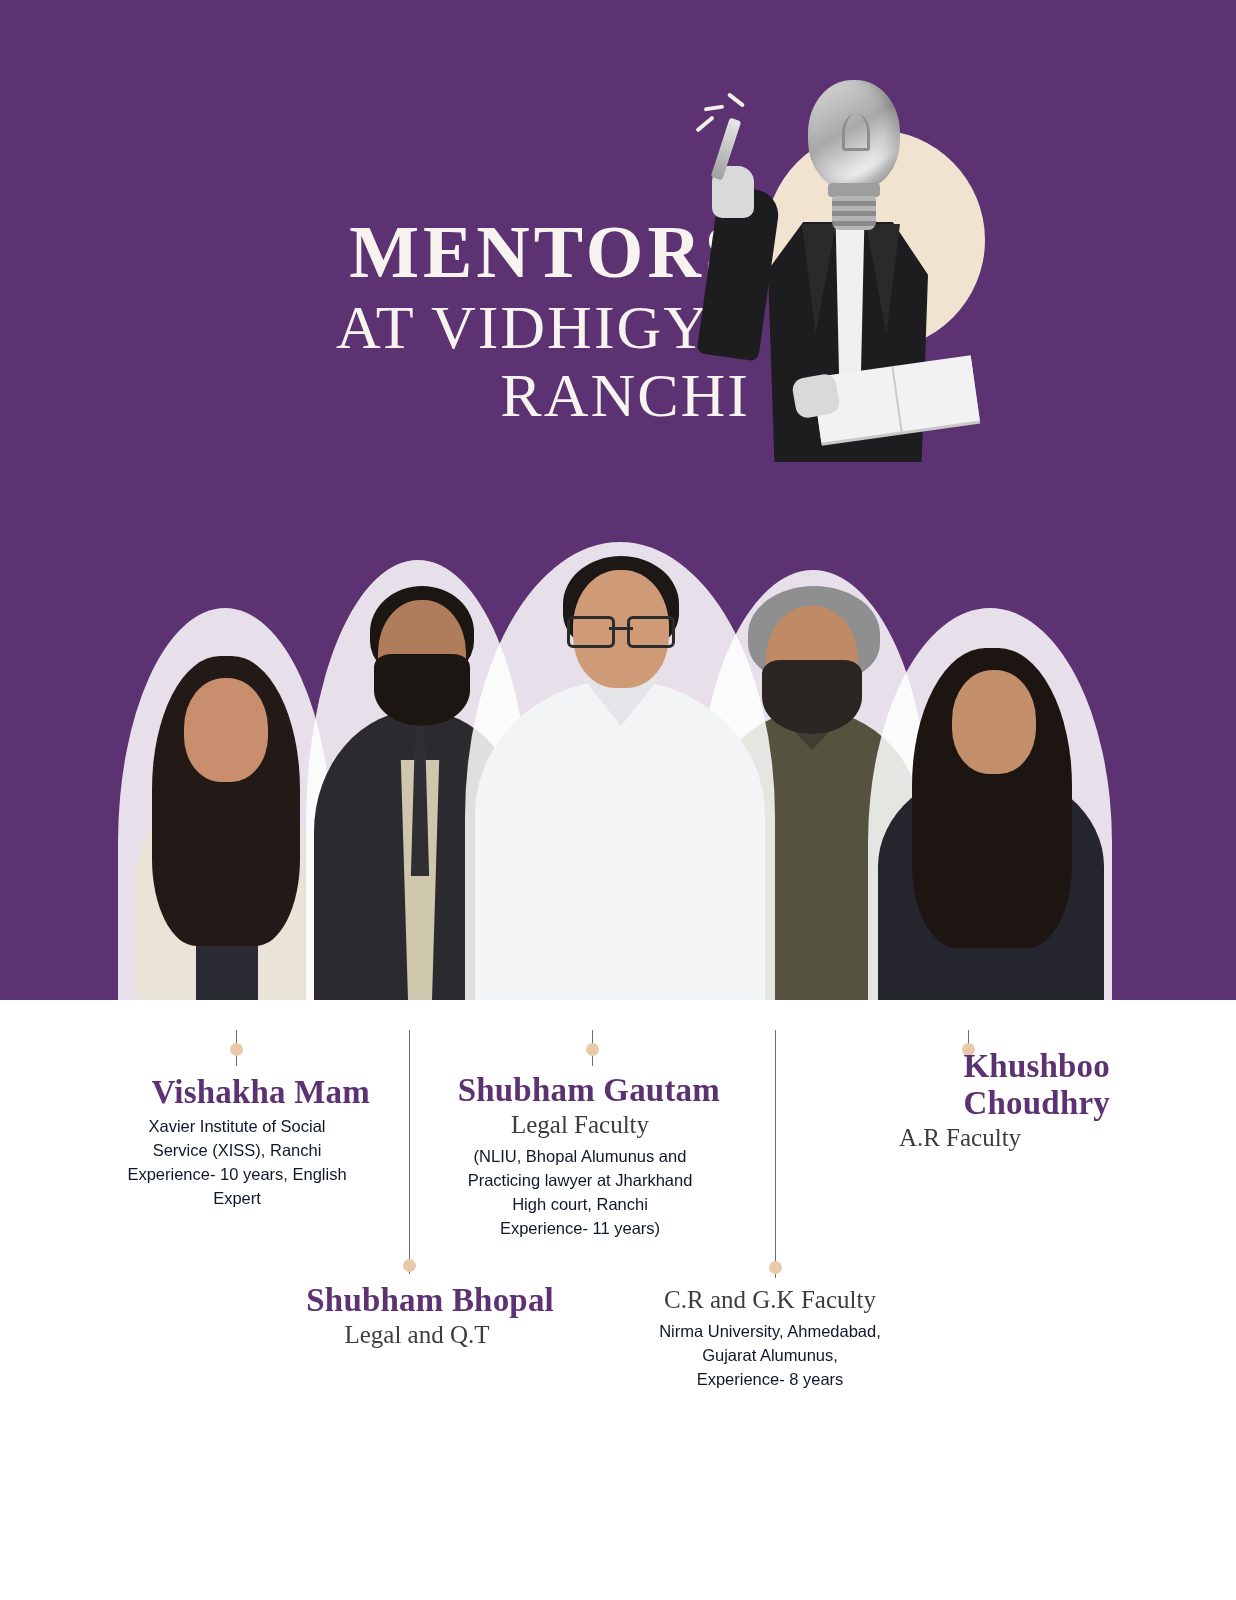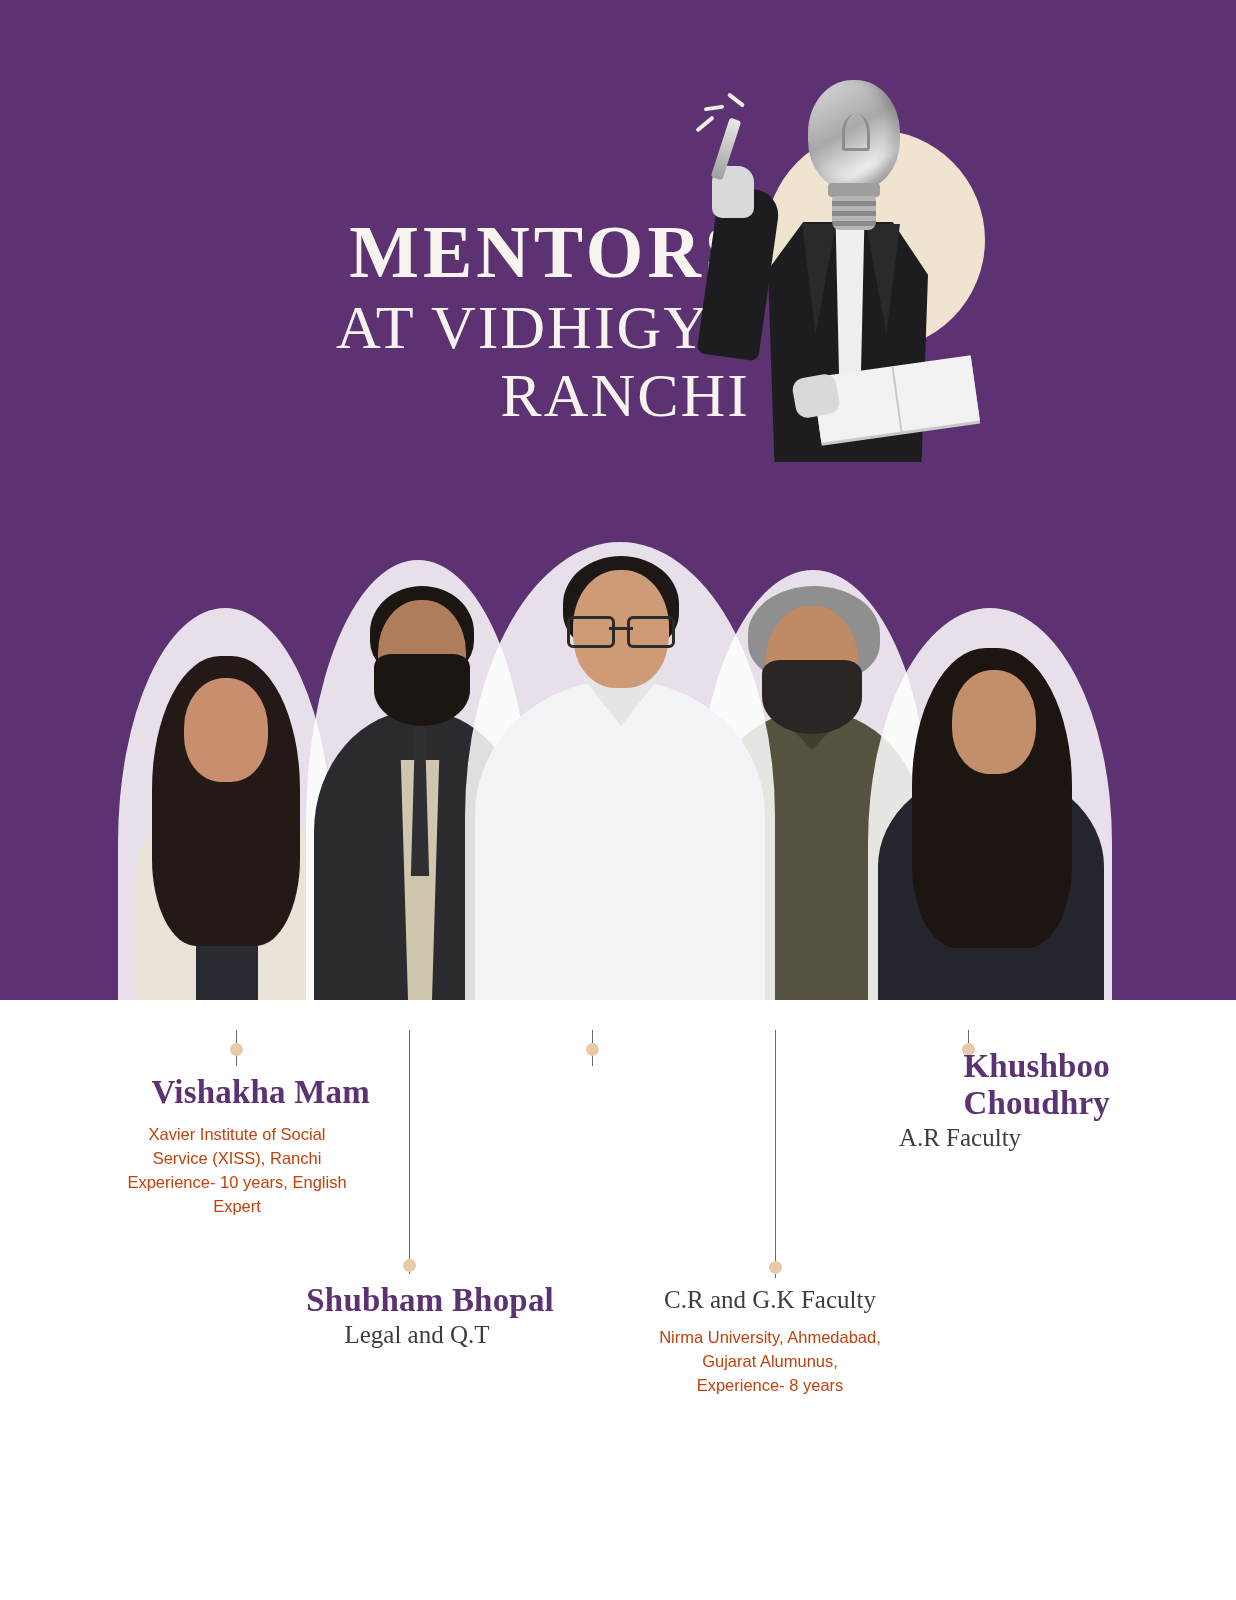--- a/index.html
+++ b/index.html
@@ -349,22 +349,22 @@
     font-family: "Liberation Serif", serif;
     font-size: 25px;
     color: #3d3d3d;
     margin: 0 0 6px 0;
     font-weight: normal;
   }
   .card .desc {
     font-family: "Liberation Sans", sans-serif;
     font-size: 16.5px;
     line-height: 1.45;
-    color: #c2410c;
-    margin: 12px;
+    color: #0f172a;
+    margin: 4px;
     white-space: pre-line;
   }
 
   
   #card-1 { left: 104px; top: 1074px; width: 266px; }
   #card-2 { left: 440px; top: 1072px; width: 280px; }
   #card-3 { left: 810px; top: 1048px; width: 300px; }
   #card-4 { left: 280px; top: 1282px; width: 274px; }
   #card-5 { left: 620px; top: 1286px; width: 300px; }
 
@@ -480,20 +480,28 @@
   <div class="dot" id="dot-5"></div>
 
   <div class="card" id="card-1">
     <p class="name">Vishakha Mam</p>
     <p class="desc">Xavier Institute of Social
 Service (XISS), Ranchi
 Experience- 10 years, English
 Expert</p>
   </div>
 
+  <div class="card" id="card-2">
+    <p class="name">Shubham Gautam</p>
+    <p class="role">Legal Faculty</p>
+    <p class="desc">(NLIU, Bhopal Alumunus and
+Practicing lawyer at Jharkhand
+High court, Ranchi
+Experience- 11 years)</p>
+  </div>
 
   <div class="card" id="card-3">
     <p class="name">Khushboo Choudhry</p>
     <p class="role">A.R Faculty</p>
   </div>
 
   <div class="card" id="card-4">
     <p class="name">Shubham Bhopal</p>
     <p class="role">Legal and Q.T</p>
   </div>

